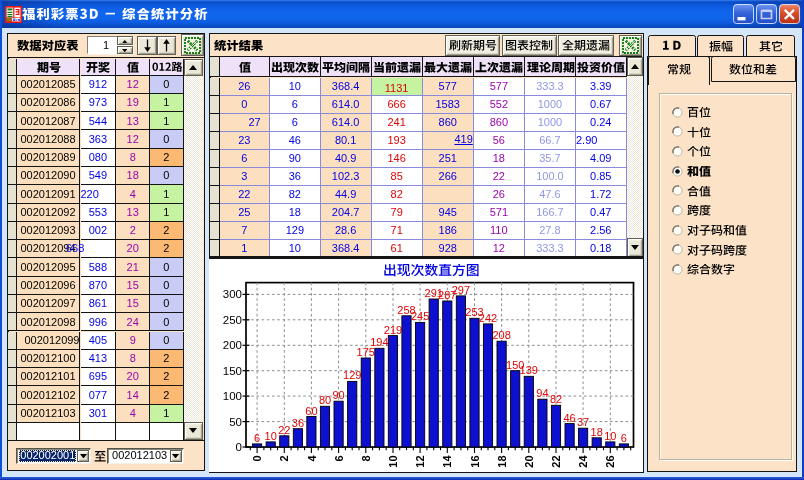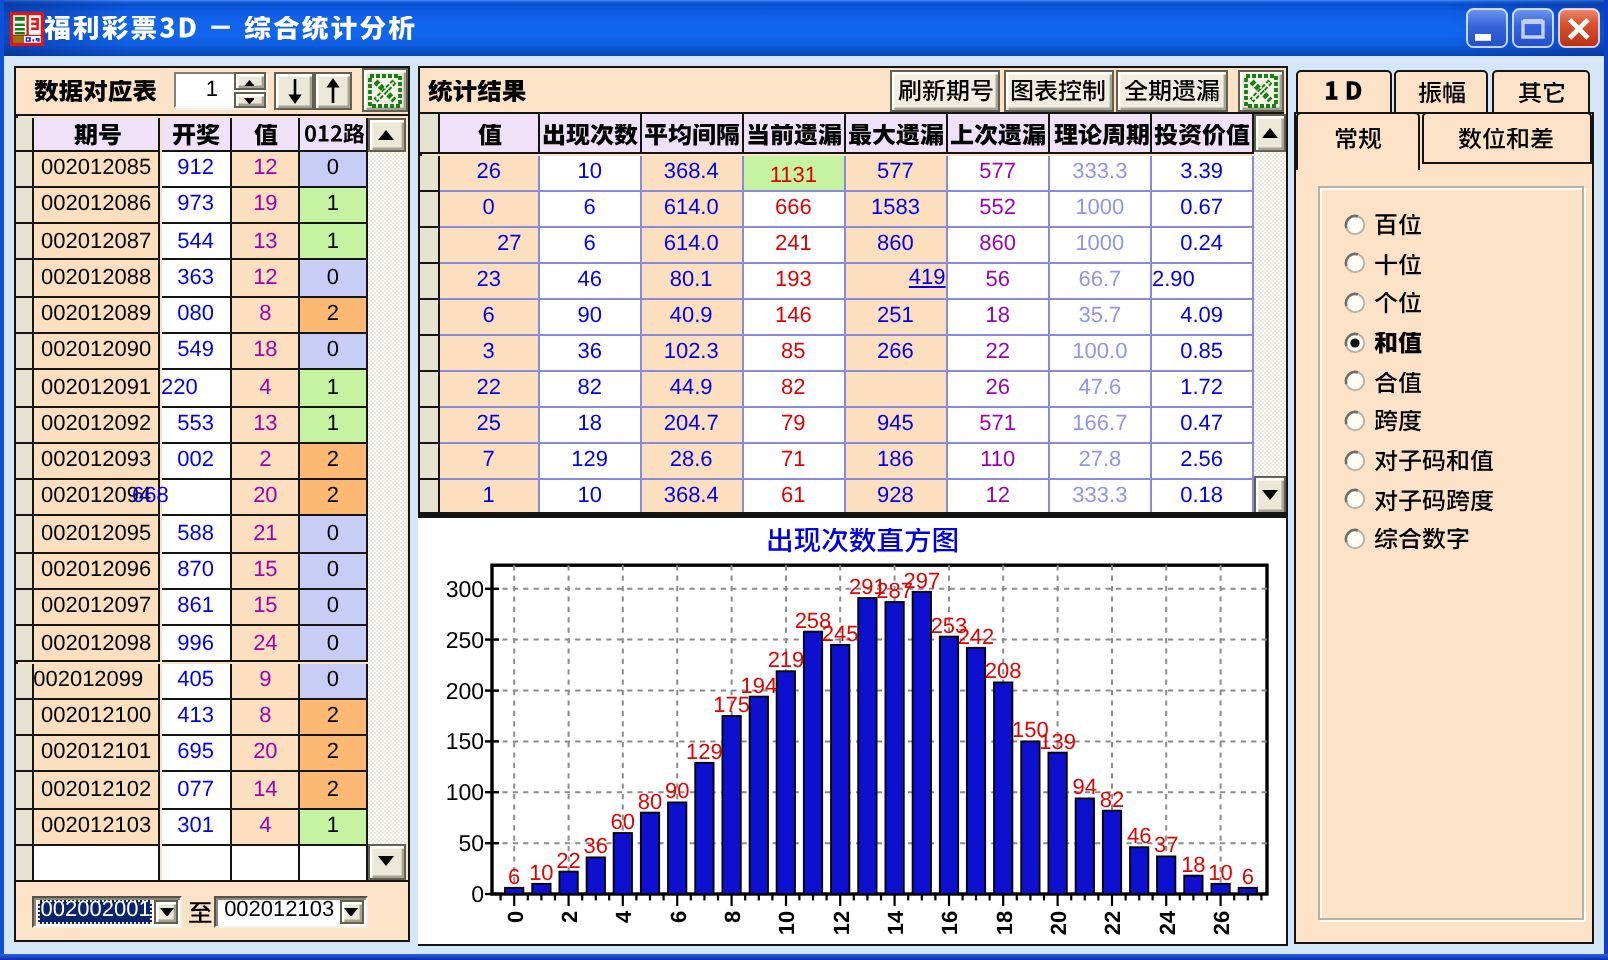--- a/index.html
+++ b/index.html
@@ -276,21 +276,21 @@
 <div style="position:absolute;left:16.6px;top:313.2px;width:63.9px;height:18.3px;background:#fbdfbe;border-right:1.2px solid #141414;border-bottom:1.2px solid #141414;box-sizing:border-box"></div>
 <div style="position:absolute;left:16.6px;top:313.5px;width:62.9px;height:16.8px;font:normal 11px/16.8px 'Liberation Sans',sans-serif;color:#000;text-align:center;">002012098</div>
 <div style="position:absolute;left:80.5px;top:313.2px;width:35.7px;height:18.3px;background:#ffffff;border-right:1.2px solid #141414;border-bottom:1.2px solid #141414;box-sizing:border-box"></div>
 <div style="position:absolute;left:80.5px;top:313.5px;width:34.7px;height:16.8px;font:normal 11px/16.8px 'Liberation Sans',sans-serif;color:#0000e8;text-align:center;">996</div>
 <div style="position:absolute;left:116.2px;top:313.2px;width:34.0px;height:18.3px;background:#fbdfbe;border-right:1.2px solid #141414;border-bottom:1.2px solid #141414;box-sizing:border-box"></div>
 <div style="position:absolute;left:116.2px;top:313.5px;width:33.0px;height:16.8px;font:normal 11px/16.8px 'Liberation Sans',sans-serif;color:#9c04b0;text-align:center;">24</div>
 <div style="position:absolute;left:150.2px;top:313.2px;width:33.4px;height:18.3px;background:#c9cdf6;border-right:1.2px solid #141414;border-bottom:1.2px solid #141414;box-sizing:border-box"></div>
 <div style="position:absolute;left:150.2px;top:313.5px;width:32.4px;height:16.8px;font:normal 11px/16.8px 'Liberation Sans',sans-serif;color:#000;text-align:center;">0</div>
 <div style="position:absolute;left:8.4px;top:331.5px;width:8.2px;height:18.3px;background:#e6e2d1;border-right:1.2px solid #141414;border-bottom:1.2px solid #141414;box-sizing:border-box"></div>
 <div style="position:absolute;left:16.6px;top:331.5px;width:63.9px;height:18.3px;background:#fbdfbe;border-right:1.2px solid #141414;border-bottom:1.2px solid #141414;box-sizing:border-box"></div>
-<div style="position:absolute;left:16.6px;top:331.8px;width:62.9px;height:16.8px;font:normal 11px/16.8px 'Liberation Sans',sans-serif;color:#000;text-align:left;">002012099</div>
+<div style="position:absolute;left:16.6px;top:331.8px;width:62.9px;height:16.8px;font:normal 11px/16.8px 'Liberation Sans',sans-serif;color:#000;text-align:right;">002012099</div>
 <div style="position:absolute;left:80.5px;top:331.5px;width:35.7px;height:18.3px;background:#ffffff;border-right:1.2px solid #141414;border-bottom:1.2px solid #141414;box-sizing:border-box"></div>
 <div style="position:absolute;left:80.5px;top:331.8px;width:34.7px;height:16.8px;font:normal 11px/16.8px 'Liberation Sans',sans-serif;color:#0000e8;text-align:center;">405</div>
 <div style="position:absolute;left:116.2px;top:331.5px;width:34.0px;height:18.3px;background:#fbdfbe;border-right:1.2px solid #141414;border-bottom:1.2px solid #141414;box-sizing:border-box"></div>
 <div style="position:absolute;left:116.2px;top:331.8px;width:33.0px;height:16.8px;font:normal 11px/16.8px 'Liberation Sans',sans-serif;color:#9c04b0;text-align:center;">9</div>
 <div style="position:absolute;left:150.2px;top:331.5px;width:33.4px;height:18.3px;background:#c9cdf6;border-right:1.2px solid #141414;border-bottom:1.2px solid #141414;box-sizing:border-box"></div>
 <div style="position:absolute;left:150.2px;top:331.8px;width:32.4px;height:16.8px;font:normal 11px/16.8px 'Liberation Sans',sans-serif;color:#000;text-align:center;">0</div>
 <div style="position:absolute;left:8.4px;top:349.8px;width:8.2px;height:18.3px;background:#e6e2d1;border-right:1.2px solid #141414;border-bottom:1.2px solid #141414;box-sizing:border-box"></div>
 <div style="position:absolute;left:16.6px;top:349.8px;width:63.9px;height:18.3px;background:#fbdfbe;border-right:1.2px solid #141414;border-bottom:1.2px solid #141414;box-sizing:border-box"></div>
 <div style="position:absolute;left:16.6px;top:350.1px;width:62.9px;height:16.8px;font:normal 11px/16.8px 'Liberation Sans',sans-serif;color:#000;text-align:center;">002012100</div>
 <div style="position:absolute;left:80.5px;top:349.8px;width:35.7px;height:18.3px;background:#ffffff;border-right:1.2px solid #141414;border-bottom:1.2px solid #141414;box-sizing:border-box"></div>

